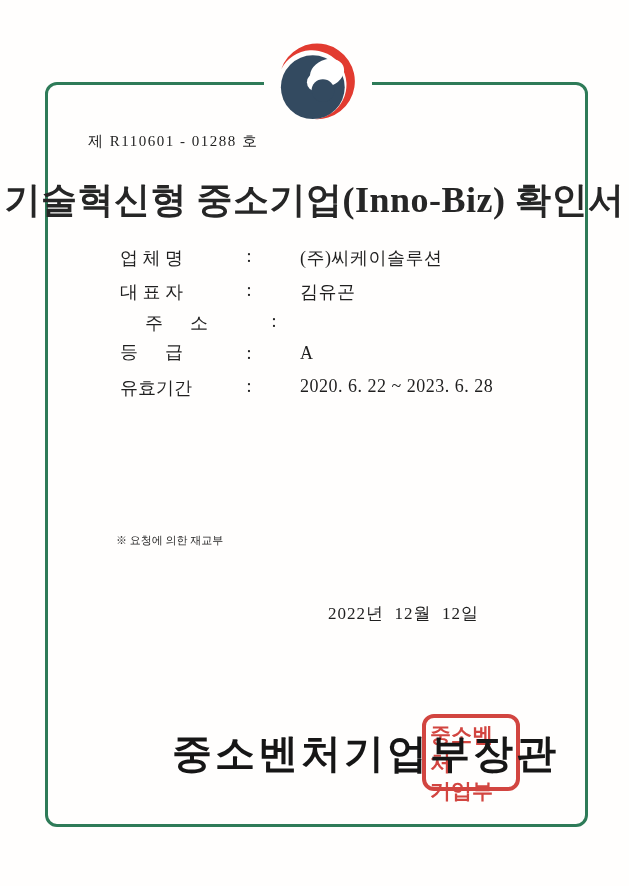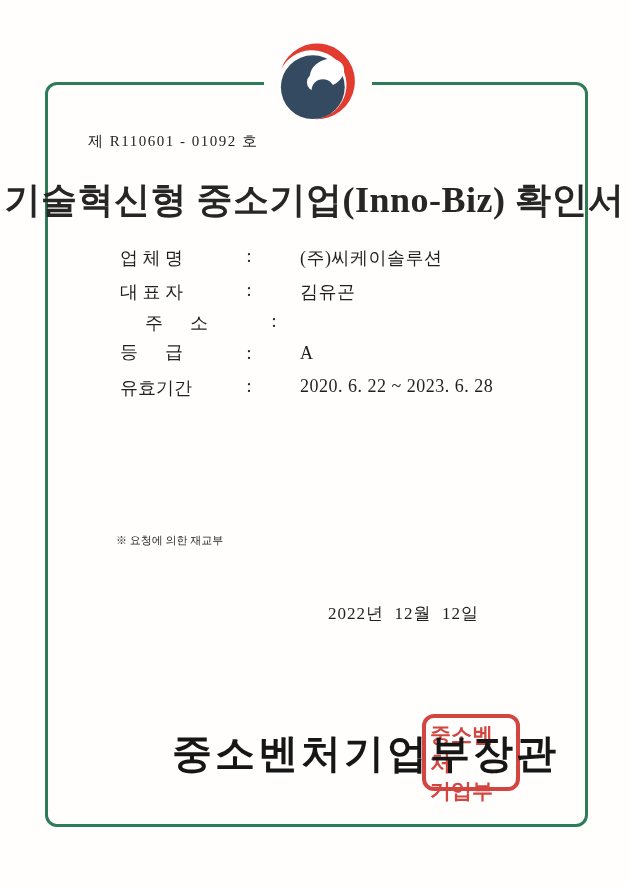--- a/index.html
+++ b/index.html
@@ -109,21 +109,21 @@
 
       <path d="M 7.4 33.7 A 45 45 0 1 1 46.8 92.9 A 41 41 0 1 0 7.4 33.7 Z" fill="var(--emblem-red)"></path>
 
       <circle cx="45" cy="55" r="38" fill="var(--emblem-navy)"></circle>
       <ellipse cx="62" cy="38" rx="21" ry="16" transform="rotate(-24 62 38)" fill="#ffffff"></ellipse>
       <circle cx="49" cy="49" r="11" fill="#ffffff"></circle>
       <circle cx="57" cy="59" r="13.5" fill="var(--emblem-navy)"></circle>
     </svg>
   </span>
 
-  <div class="doc-number">제 R110601 - 01092 호</div>
+  <div class="doc-number">제 R110601 - 01288 호</div>
 
   <div class="title">기술혁신형 중소기업(Inno-Biz) 확인서</div>
 
   <div class="fields">
     <div class="field-row row-1">
       <span class="flabel">업 체 명</span>
       <span class="fcolon">:</span>
       <span class="fvalue">(주)씨케이솔루션</span>
     </div>
     <div class="field-row row-2">

